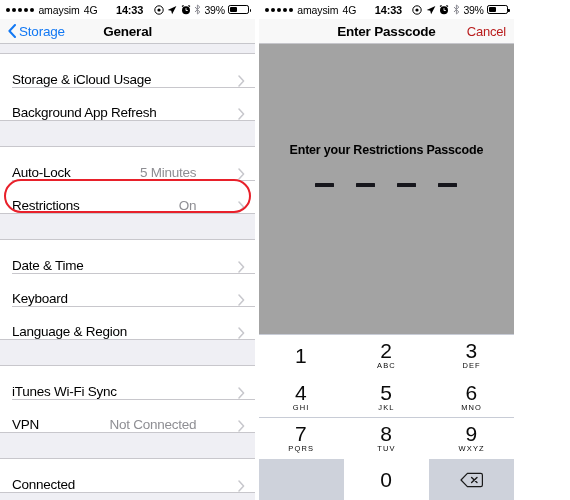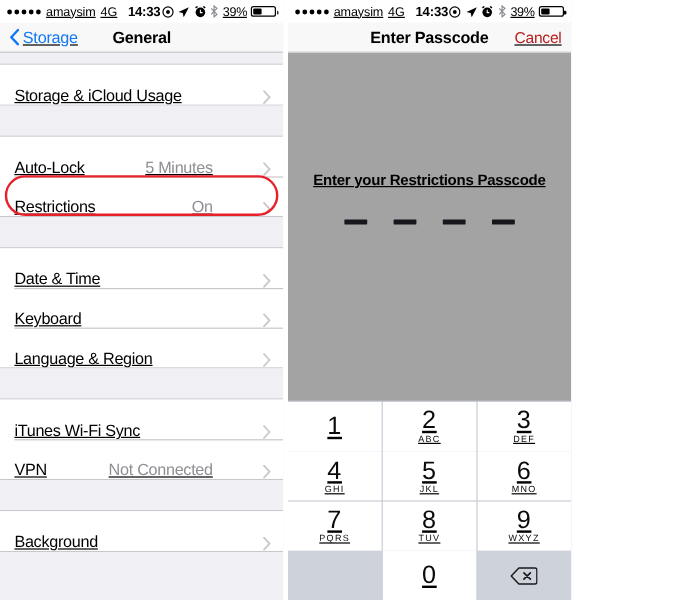--- a/index.html
+++ b/index.html
@@ -3,21 +3,21 @@
 <meta charset="utf-8">
 <style>
   * { box-sizing: border-box; margin: 0; padding: 0; }
   html, body {
     width: 570px; height: 500px;
     background: #ffffff;
     font-family: "Liberation Sans", sans-serif;
     -webkit-font-smoothing: antialiased;
     overflow: hidden;
   }
-  .screens { display: flex; width: 476px; height: 500px; background: #f3f3f6; text-decoration: underline; }
+  .screens { display: flex; width: 514px; height: 500px; background: #f3f3f6; }
   .phone { position: relative; height: 500px; overflow: hidden; background: #ffffff; }
   .phone-left  { width: 283px; }
   .gutter { width: 4px; height: 500px; background: #ffffff; }
   .phone-right { width: 283px; background: #eeeef3; }
 
   
   .statusbar {
     height: 19px; background: #ffffff;
     display: flex; align-items: center;
     font-size: 10.5px; color: #000; position: relative;
@@ -198,20 +198,28 @@
 
       <div class="group">
         <div class="row">
           <span class="row-label">Storage &amp; iCloud Usage</span>
           <span class="chev">
             <svg width="7" height="12" viewBox="0 0 7 12">
                 <path d="M1 1 5.6 6 1 11" fill="none" stroke="#c7c7cc" stroke-width="1.5" stroke-linecap="round" stroke-linejoin="round"></path>
               </svg>
           </span>
         </div>
+        <div class="row">
+          <span class="row-label">Background App Refresh</span>
+          <span class="chev">
+            <svg width="7" height="12" viewBox="0 0 7 12">
+                <path d="M1 1 5.6 6 1 11" fill="none" stroke="#c7c7cc" stroke-width="1.5" stroke-linecap="round" stroke-linejoin="round"></path>
+              </svg>
+          </span>
+        </div>
       </div>
 
       <div class="gap" style="height:25px"></div>
 
       <div class="group">
         <div class="row">
           <span class="row-label">Auto-Lock</span>
           <span class="row-value">5 Minutes</span>
           <span class="chev">
             <svg width="7" height="12" viewBox="0 0 7 12">
@@ -279,21 +287,21 @@
                 <path d="M1 1 5.6 6 1 11" fill="none" stroke="#c7c7cc" stroke-width="1.5" stroke-linecap="round" stroke-linejoin="round"></path>
               </svg>
           </span>
         </div>
       </div>
 
       <div class="gap" style="height:25px"></div>
 
       <div class="group">
         <div class="row">
-          <span class="row-label">Background</span>
+          <span class="row-label">Connected</span>
           <span class="chev">
             <svg width="7" height="12" viewBox="0 0 7 12">
                 <path d="M1 1 5.6 6 1 11" fill="none" stroke="#c7c7cc" stroke-width="1.5" stroke-linecap="round" stroke-linejoin="round"></path>
               </svg>
           </span>
         </div>
       </div>
 
     </div>
   </div>

